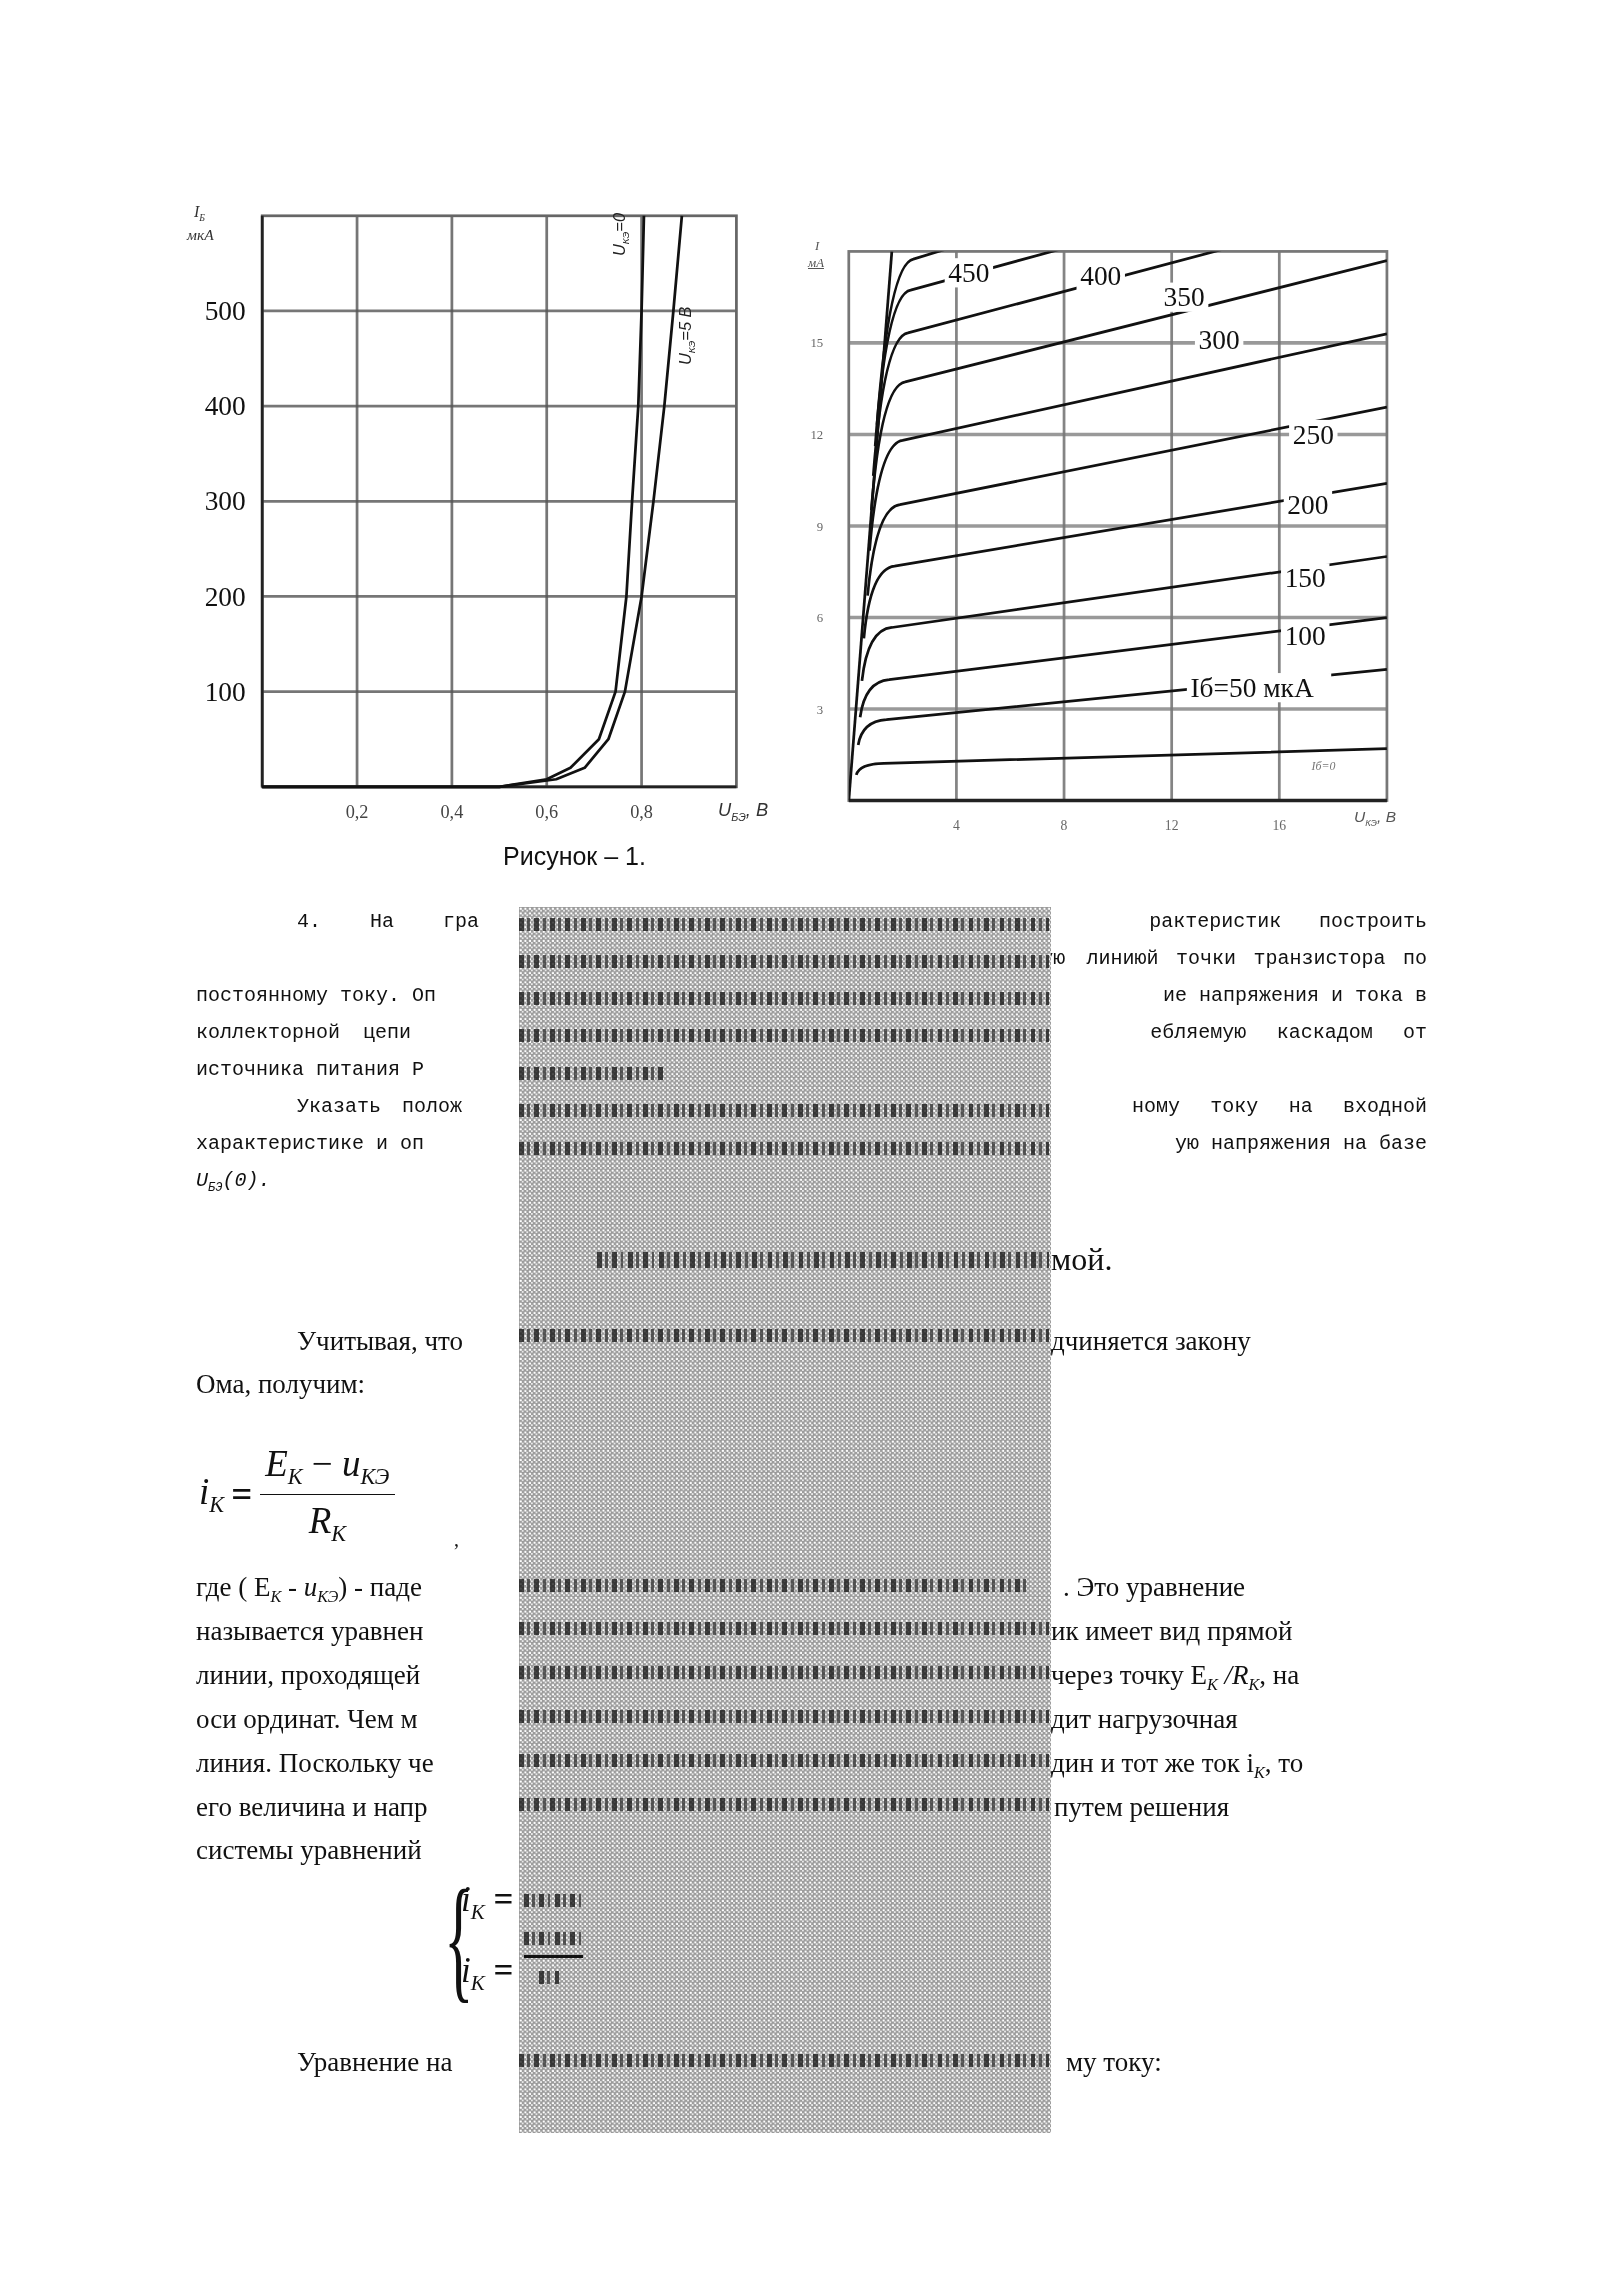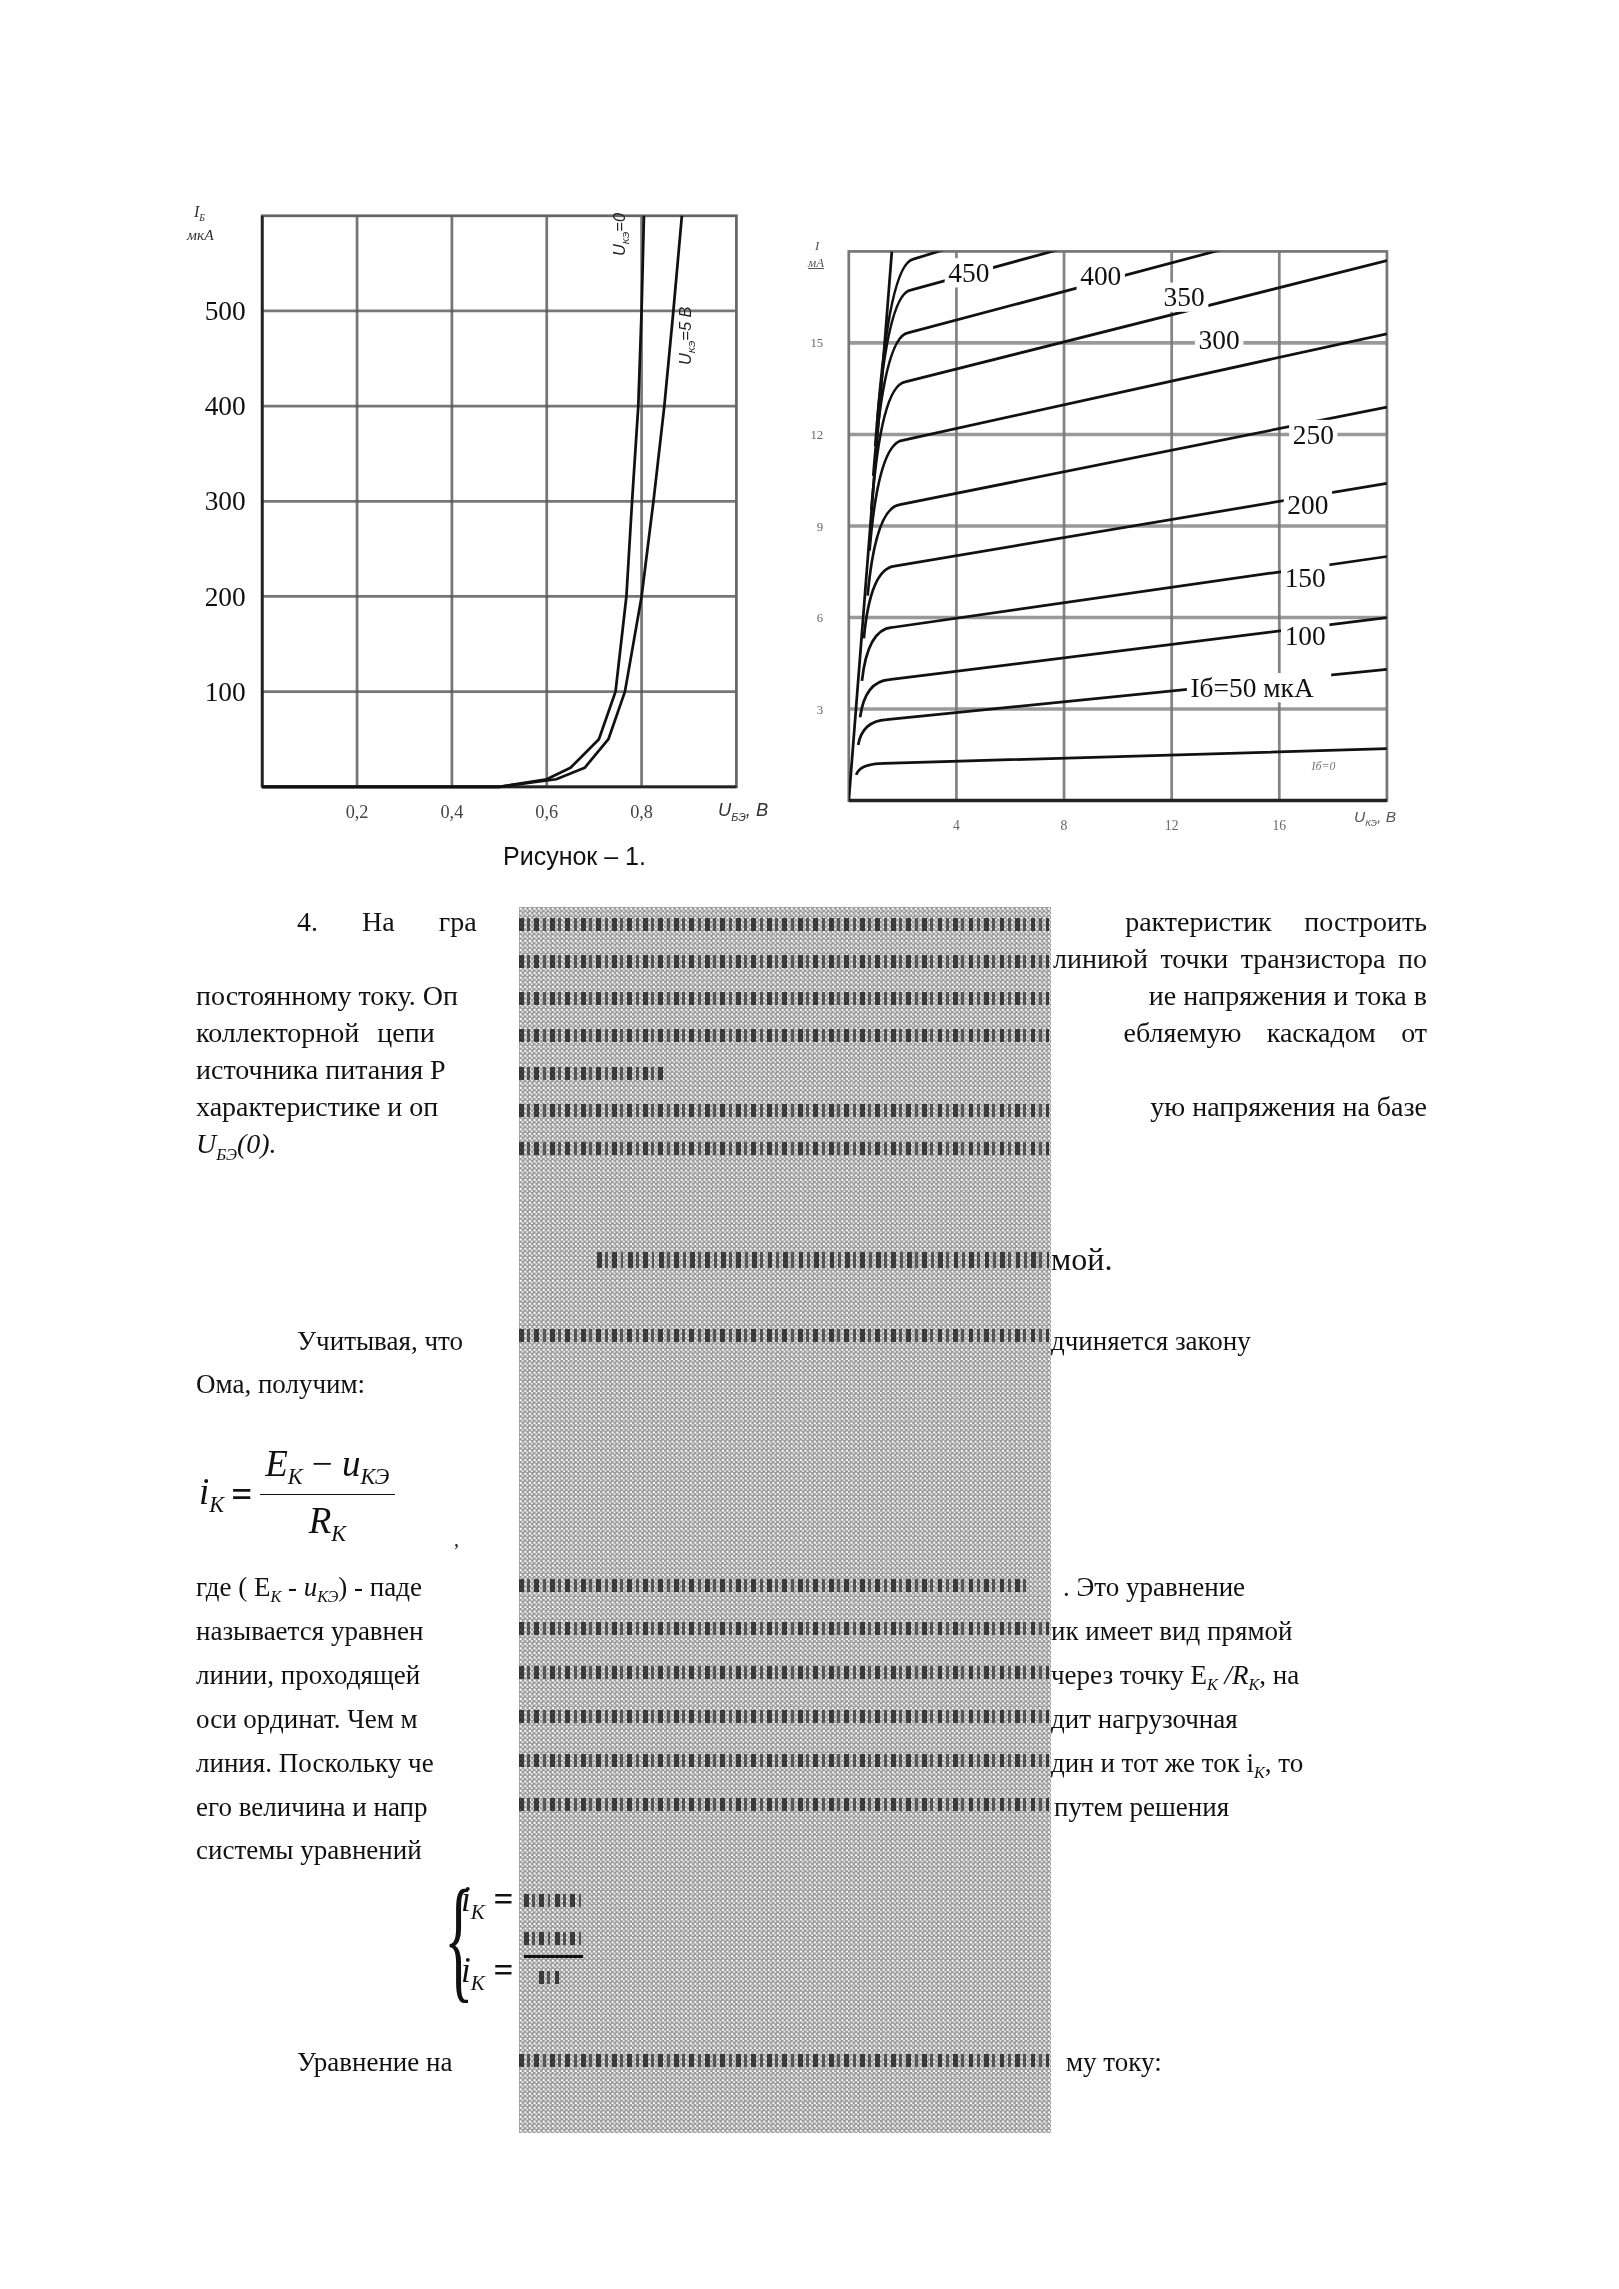--- a/index.html
+++ b/index.html
@@ -1,21 +1,21 @@
 <!DOCTYPE html>
 <html style="font-size:14.6px"><head>
 <meta charset="utf-8">
 <style>
   html, body { margin:0; padding:0; background:#ffffff; }
   body { width:1619px; height:2290px; position:relative; overflow:hidden; color:#111; }
   .abs { position:absolute; }
   svg text { font-family:"Liberation Serif", serif; }
   .sans { font-family:"Liberation Sans", sans-serif; }
   .serif { font-family:"Liberation Serif", serif; }
-  .para-sans { font-family:Liberation Serif, serif; font-size:28px; line-height:37px; text-align:justify; }
+  .para-sans { font-family:Liberation Mono, monospace; font-size:20px; line-height:37px; text-align:justify; }
   .para-serif { font-family:"Liberation Serif", serif; font-size:27px; line-height:44px; }
   .ital { font-style:italic; }
   .mask {
     position:absolute; left:519px; top:907px; width:532px; height:1226px;
     background-color:#9a9a9a;
     background-image:
       radial-gradient(circle at 1.8px 1.8px, #ffffff 1.1px, transparent 1.5px),
       radial-gradient(circle at 3.7px 3.7px, #e8e8e8 0.9px, transparent 1.4px);
     background-size:4.6px 4.6px, 4.6px 4.6px;
   }
@@ -151,20 +151,24 @@
     <span>ие напряжения и тока в</span>
   </div>
   <div style="display:flex;justify-content:space-between">
     <span style="word-spacing:11px">коллекторной цепи</span>
     <span style="word-spacing:18.3px">ебляемую каскадом от</span>
   </div>
   <div>
     <span>источника питания P</span>
   </div>
   <div style="display:flex;justify-content:space-between">
+    <span style="padding-left:101px;word-spacing:9.1px">Указать полож</span>
+    <span style="word-spacing:18.3px">ному току на входной</span>
+  </div>
+  <div style="display:flex;justify-content:space-between">
     <span>характеристике и оп</span>
     <span>ую напряжения на базе</span>
   </div>
   <div class="ital">
     <span>U</span><sub>БЭ</sub><span>(0).</span>
   </div>
 </div>
 
 <div class="abs serif" style="left:1051px;top:1241px;font-size:32px;font-weight:normal">мой.</div>
 

